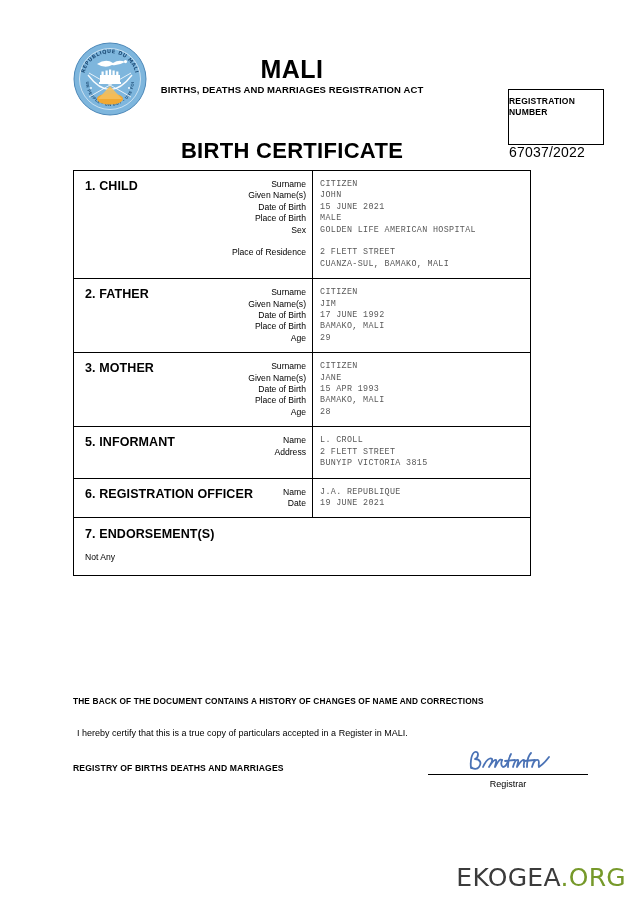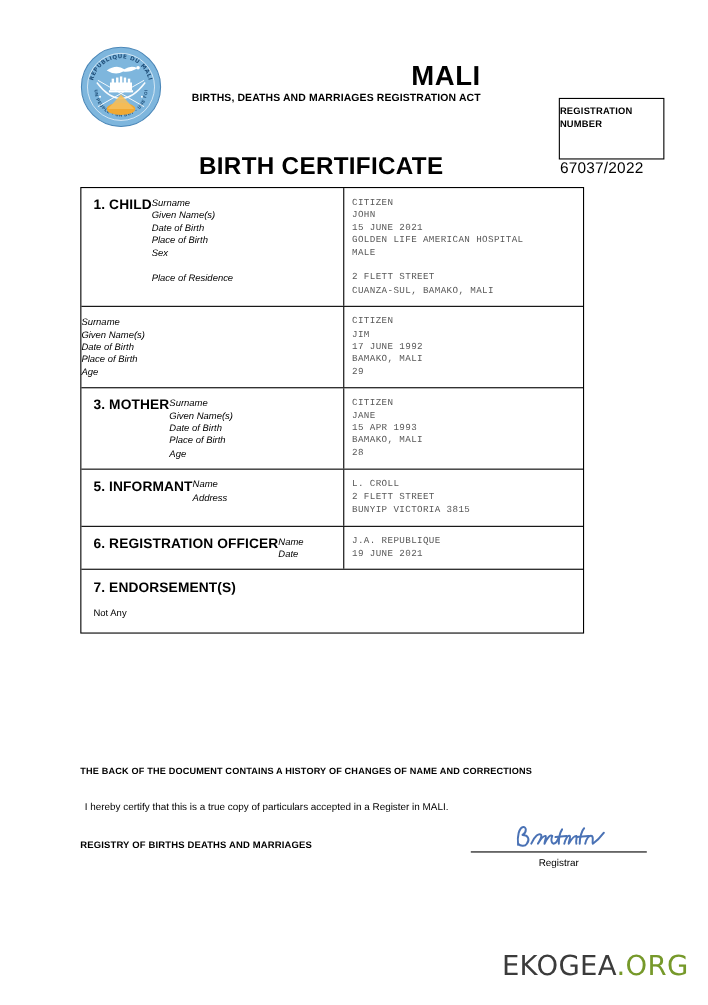--- a/index.html
+++ b/index.html
@@ -40,21 +40,21 @@
     width: 74px;
     height: 74px;
   }
   .seal svg { display: block; }
 
   .title-block {
     position: absolute;
     left: 74px;
     top: 0px;
     width: 290px;
-    text-align: right;
+    text-align: center;
   }
   .country-name {
     font-size: 25px;
     font-weight: bold;
     letter-spacing: 0.5px;
     line-height: 30px;
     margin-top: 20px;
   }
   .act-line {
     font-size: 9.5px;
@@ -121,26 +121,25 @@
   .sec-heading {
     font-size: 12.5px;
     font-weight: bold;
     padding-left: 11px;
     letter-spacing: 0.1px;
     white-space: nowrap;
     flex: 0 0 auto;
   }
   .labels {
     flex: 1 1 auto;
-    text-align: left;
+    text-align: right;
     padding-right: 6px;
     font-size: 8.6px;
     line-height: 11.4px;
     font-weight: normal;
-    font-style: italic;
   }
   .labels .lbl { display: block; white-space: nowrap; }
   .labels .gap { display: block; height: 11.4px; }
 
   .sec-right {
     flex: 1 1 auto;
     box-sizing: border-box;
     padding: 8px 0 8px 7px;
     font-family: "Liberation Mono", "DejaVu Sans Mono", monospace;
     font-size: 8.4px;
@@ -299,30 +298,31 @@
           <span class="lbl">Place of Birth</span>
           <span class="lbl">Sex</span>
           <span class="gap"></span>
           <span class="lbl">Place of Residence</span>
         </div>
       </div>
       <div class="sec-right">
         <span class="val">CITIZEN</span>
         <span class="val">JOHN</span>
         <span class="val">15 JUNE 2021</span>
+        <span class="val">MALE</span>
         <span class="val">GOLDEN LIFE AMERICAN HOSPITAL</span>
-        <span class="val">MALE</span>
         <span class="gap"></span>
         <span class="val">2 FLETT STREET</span>
         <span class="val">CUANZA-SUL, BAMAKO, MALI</span>
       </div>
     </div>
 
     <div class="sec-row">
       <div class="sec-left">
+        <div class="sec-heading">2. FATHER</div>
         <div class="labels">
           <span class="lbl">Surname</span>
           <span class="lbl">Given Name(s)</span>
           <span class="lbl">Date of Birth</span>
           <span class="lbl">Place of Birth</span>
           <span class="lbl">Age</span>
         </div>
       </div>
       <div class="sec-right">
         <span class="val">CITIZEN</span>

